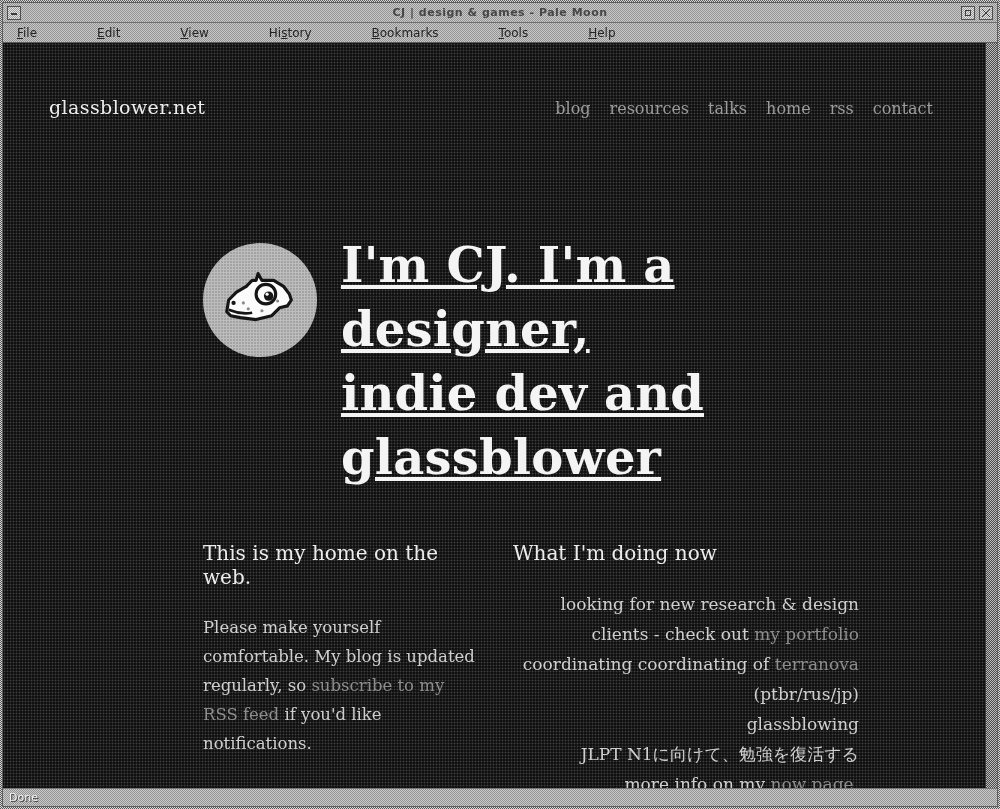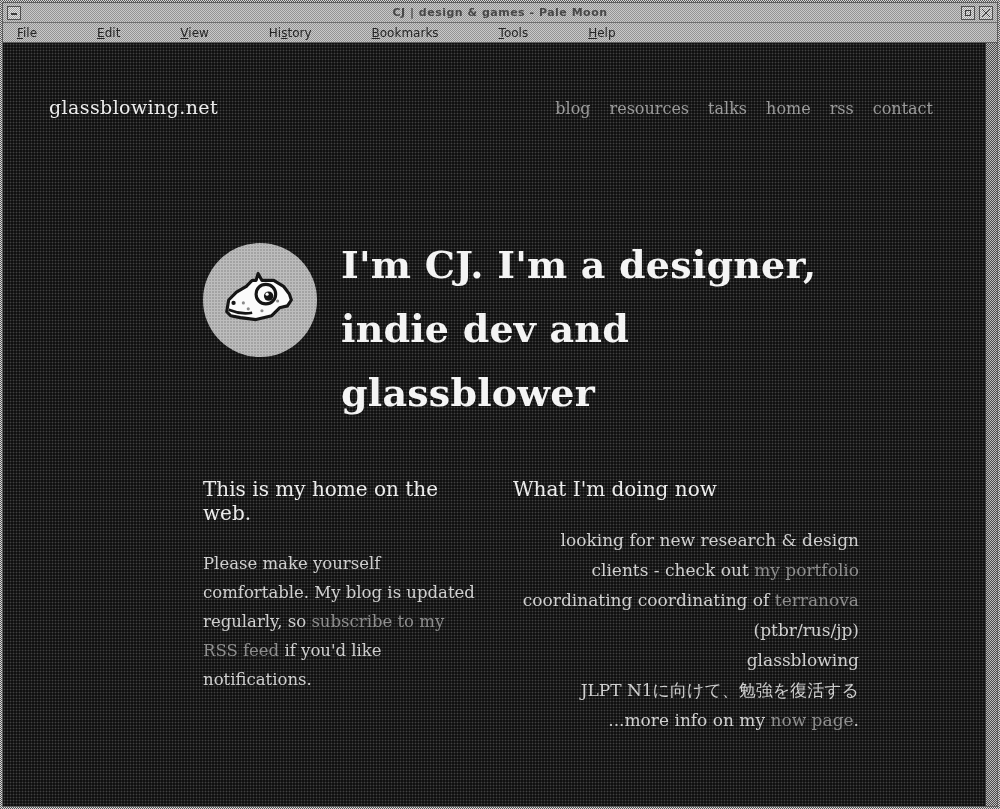--- a/index.html
+++ b/index.html
@@ -76,22 +76,22 @@
 
   .main { width:620px; margin:125px 0 0 200px; }
 
   .hero { display:flex; align-items:flex-start; }
   .avatar { width:114px; height:114px; border-radius:50%; flex:0 0 auto;
             background-color:#bdbdbd;
             background-image: radial-gradient(circle at 1px 1px, #a3a3a3 .8px, transparent 1.1px);
             background-size:3px 3px;
             display:flex; align-items:center; justify-content:center; }
   .avatar svg { width:94px; height:72px; }
-  .hero-heading { margin:-10px 0 0 24px; font-size:38px; font-weight:bold;
-                  line-height:64px; color:#f4f4f4; letter-spacing:.2px; }
+  .hero-heading { margin:-10px 0 0 24px; font-size:48px; font-weight:bold;
+                  line-height:64px; color:#f4f4f4; letter-spacing:.2px;text-decoration:underline; }
 
   .columns { display:flex; margin-top:52px; }
   .col-left  { width:272px; flex:0 0 auto; }
   .col-right { width:346px; flex:0 0 auto; margin-left:38px; }
   .col-heading { font-size:20px; font-weight:normal; color:#ececec; margin-bottom:24px; }
   .body-text { font-size:16.5px; line-height:29px; color:#cfcfcf; }
   .now-list { list-style:none; }
   .now-list li { font-size:17px; line-height:30px; color:#cfcfcf;text-align:right; }
   .inline-link { color:#8d8d8d; text-decoration:none; cursor:pointer; }
 </style>
@@ -123,21 +123,21 @@
         <span class="menu-item">Hi<u>s</u>tory</span>
         <span class="menu-item"><u>B</u>ookmarks</span>
         <span class="menu-item"><u>T</u>ools</span>
         <span class="menu-item"><u>H</u>elp</span>
       </div>
 
     <div class="viewport">
       <div class="content dither-dark">
 
         <div class="site-header">
-          <div class="site-name">glassblowing.net</div>
+          <div class="site-name">glassblower.net</div>
           <nav class="nav">
               <a href="#">blog</a>
               <a href="#">resources</a>
               <a href="#">talks</a>
               <a href="#">home</a>
               <a href="#">rss</a>
               <a href="#">contact</a>
             </nav>
         </div>
 
@@ -179,15 +179,18 @@
                   <li><span>...more info on my </span><a href="#" class="inline-link">now page</a><span>.</span></li>
                 </ul>
             </div>
           </div>
 
         </div>
       </div>
       <div class="scrollbar dither-track"></div>
     </div>
 
+    <div class="statusbar dither-chrome">
+      <span>Done</span>
+    </div>
 
   </div>
 </div>
 
 </body></html>

